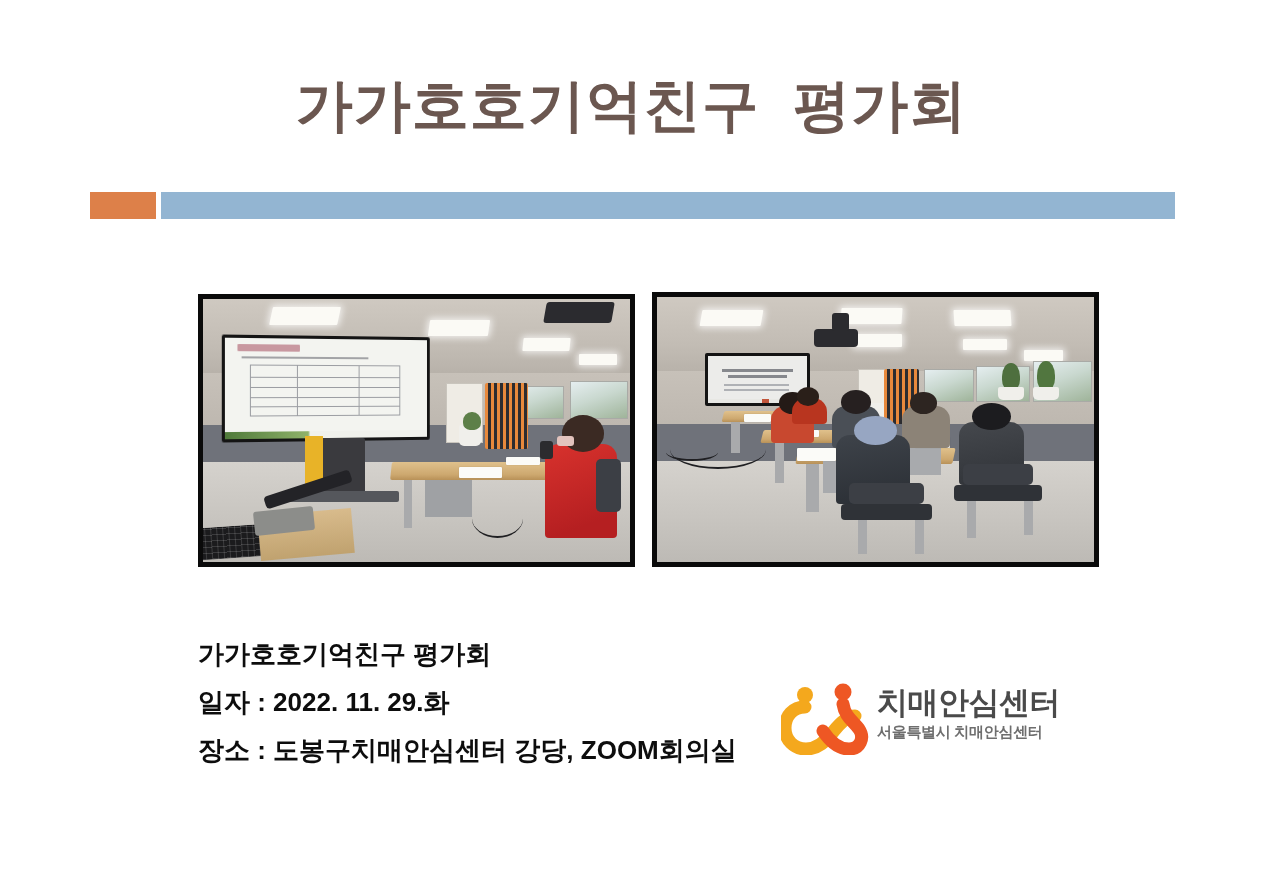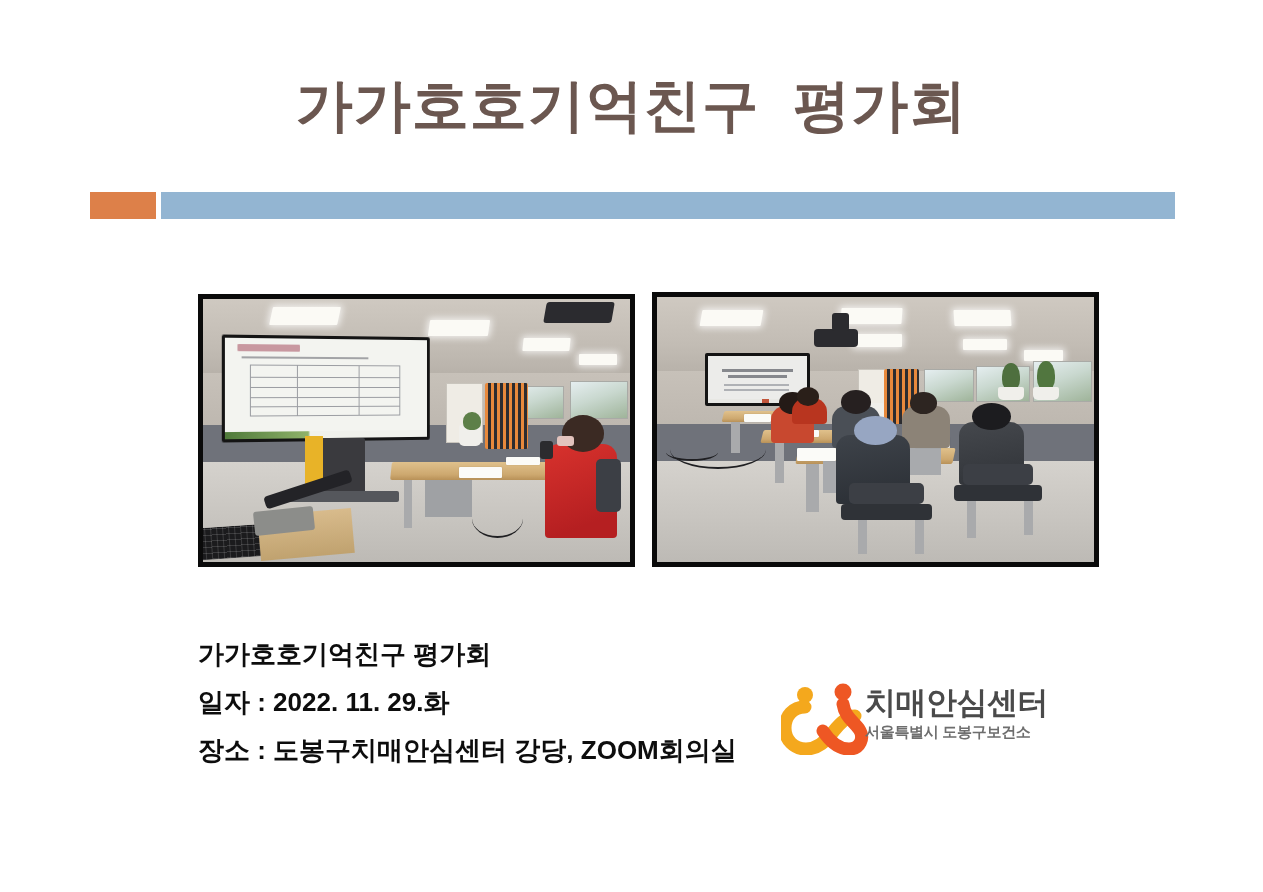--- a/index.html
+++ b/index.html
@@ -206,21 +206,21 @@
     width: 300px;
     height: 76px;
   }
   #logo-mark {
     position: absolute;
     left: 0; top: 0;
     width: 88px; height: 72px;
   }
   #logo-text {
     position: absolute;
-    left: 84px;
+    left: 96px;
     top: 2px;
   }
   #logo-title {
     font-size: 31px;
     font-weight: bold;
     color: #4a4a4a;
     letter-spacing: -0.5px;
     line-height: 36px;
     white-space: pre;
   }
@@ -408,17 +408,17 @@
       <circle cx="24" cy="12" r="8" fill="#f4a81d"></circle>
       <path d="M24,24 C12,24 4,33 4,45 C4,57 13,66 25,66 C37,66 45,58 52,49 C59,40 66,33 74,33" fill="none" stroke="#f4a81d" stroke-width="13" stroke-linecap="round"></path>
 
       <circle cx="62" cy="9" r="8.5" fill="#ee5724"></circle>
       <path d="M62,21 C62,33 56,41 48,50 C40,59 32,66 22,66 C10,66 2,57 2,46" fill="none" stroke="#ee5724" stroke-width="13" stroke-linecap="round" opacity="0"></path>
       <path d="M62,21 C64,34 72,38 78,46 C84,55 79,66 68,66 C56,66 48,57 42,48" fill="none" stroke="#ee5724" stroke-width="13" stroke-linecap="round"></path>
       <path d="M42,48 C36,40 30,33 22,31" fill="none" stroke="#ee5724" stroke-width="13" stroke-linecap="round" opacity="0.0"></path>
     </svg>
     <div id="logo-text">
       <div id="logo-title">치매안심센터</div>
-      <div id="logo-sub">서울특별시 도봉구보건소</div>
+      <div id="logo-sub">서울특별시 치매안심센터</div>
     </div>
   </div>
 
 </div>
 
 </body></html>

